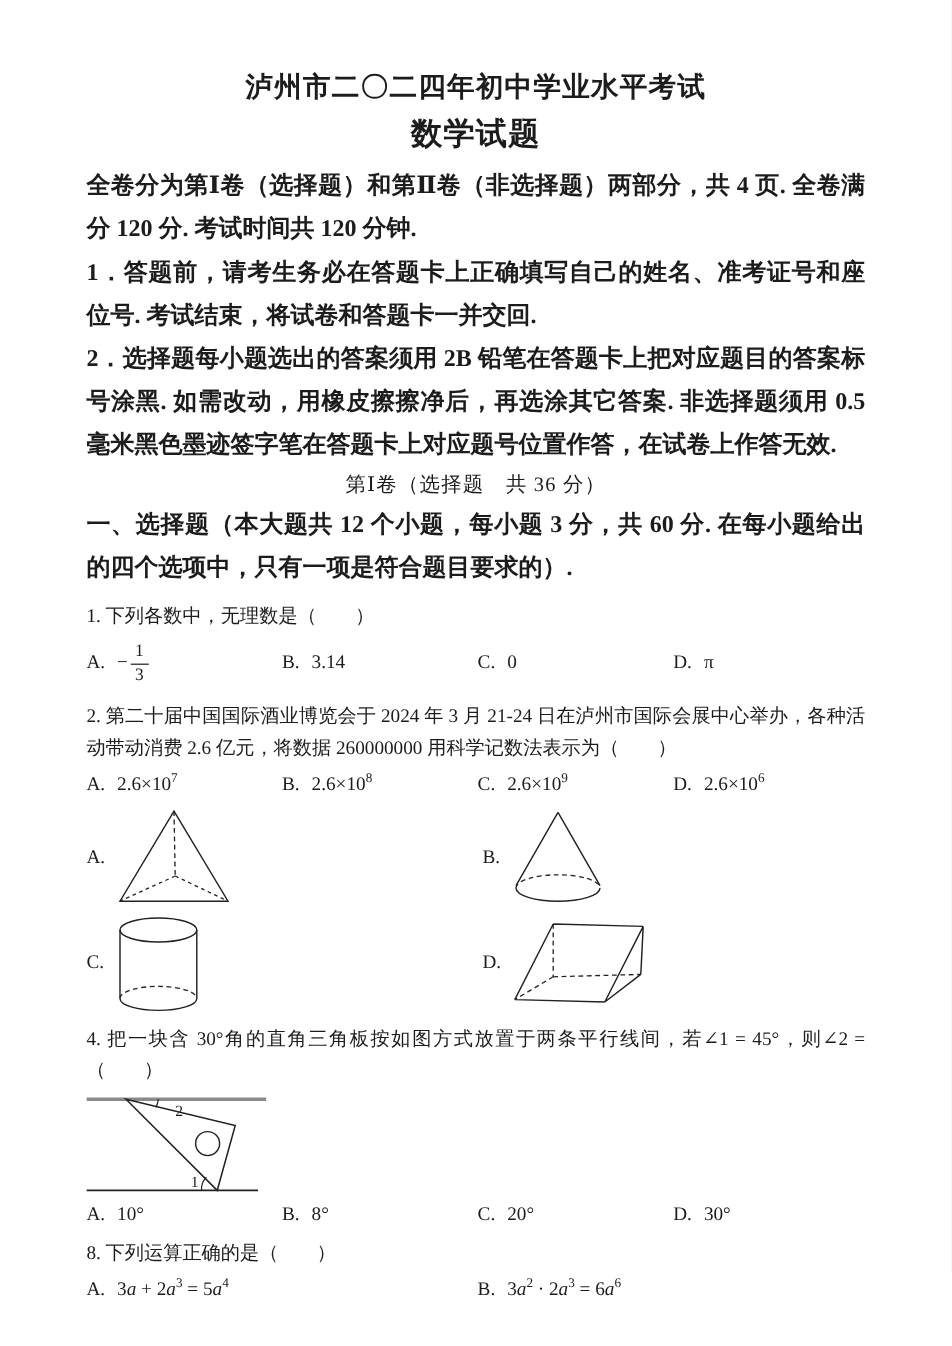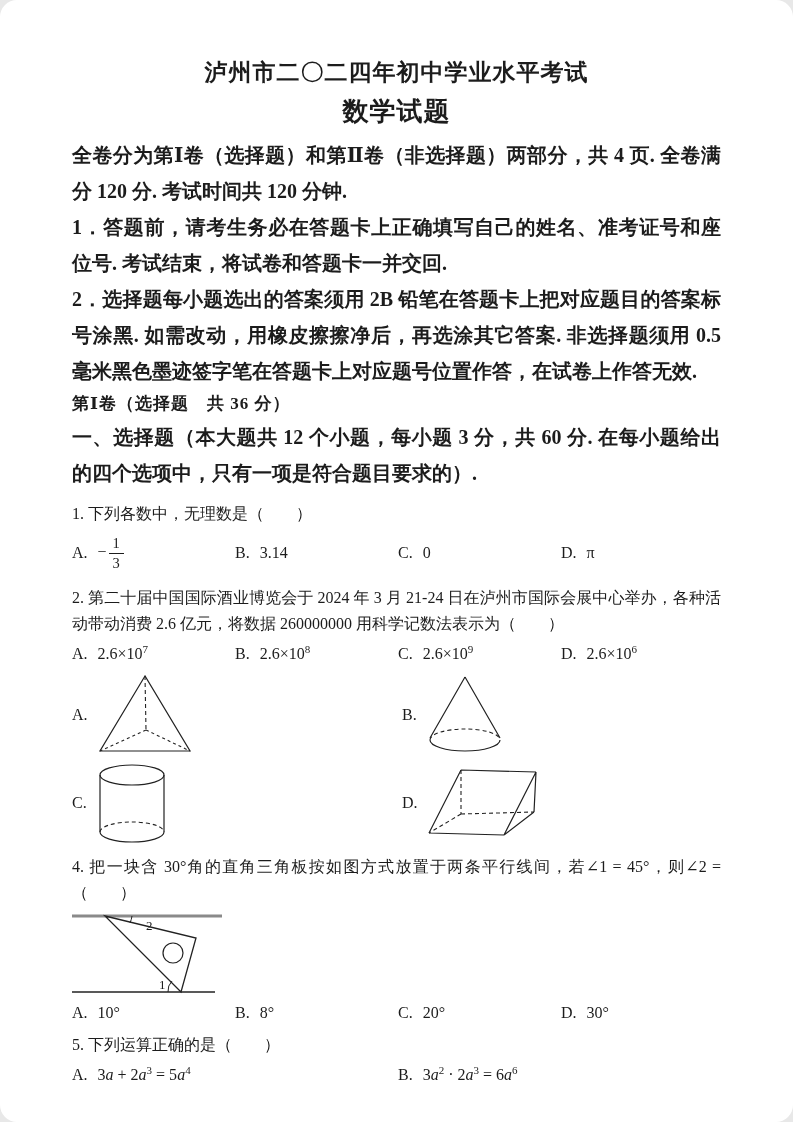--- a/index.html
+++ b/index.html
@@ -6,36 +6,35 @@
   .page{
     position:relative;
     width:793px;height:1122px;
     margin:0 auto;
     background:#ffffff;
     overflow:hidden;
     font-family:"Liberation Serif","DejaVu Serif",serif;
     color:#1c1c1c;
     box-sizing:border-box;
     padding:58px 72px 0 72px;
-    border-radius:17px;
   }
   .title{
     font-size:23px;font-weight:bold;text-align:center;
     margin:0 0 10px 0;letter-spacing:1px;line-height:30px;
   }
   .subtitle{
     font-size:26px;font-weight:bold;text-align:center;
     margin:0 0 12px 0;letter-spacing:1px;line-height:27px;
   }
   .bold-para{
     font-size:20px;font-weight:bold;line-height:36px;
     text-align:justify;margin:0;
   }
   .section-title{
-    font-size:17px;font-weight:bold;text-align:left;
+    font-size:17px;font-weight:normal;text-align:center;
     margin:2px 0 2px 0;line-height:26px;letter-spacing:1px;
   }
   .q{margin-top:10px;font-size:16px;font-weight:normal;}
   .q-text{line-height:26px;text-align:justify;margin:0;}
   .opts{display:flex;align-items:center;margin-top:8px;}
   .opt{width:163px;display:flex;align-items:center;flex:none;}
   .opt:last-child{width:auto;flex:1;}
   .opt-label{margin-right:10px;}
   .opt-val{white-space:nowrap;}
   sup{font-size:11px;line-height:0;}
@@ -189,21 +188,21 @@
         <span class="opt-val">20°</span>
       </div>
       <div class="opt">
         <span class="opt-label">D.</span>
         <span class="opt-val">30°</span>
       </div>
     </div>
   </div>
 
   <div class="q">
-    <p class="q-text">5. 下列运算正确的是（　　）</p>
+    <p class="q-text">8. 下列运算正确的是（　　）</p>
     <div class="opts">
       <div class="opt" style="width:326px;">
         <span class="opt-label">A.</span>
         <span class="opt-val mathv"><span>3</span><span style="font-style: italic;">a</span><span> + 2</span><span style="font-style: italic;">a</span><sup>3</sup><span> = 5</span><span style="font-style: italic;">a</span><sup>4</sup></span>
       </div>
       <div class="opt">
         <span class="opt-label">B.</span>
         <span class="opt-val mathv"><span>3</span><span style="font-style: italic;">a</span><sup>2</sup><span> · 2</span><span style="font-style: italic;">a</span><sup>3</sup><span> = 6</span><span style="font-style: italic;">a</span><sup>6</sup></span>
       </div>
     </div>

